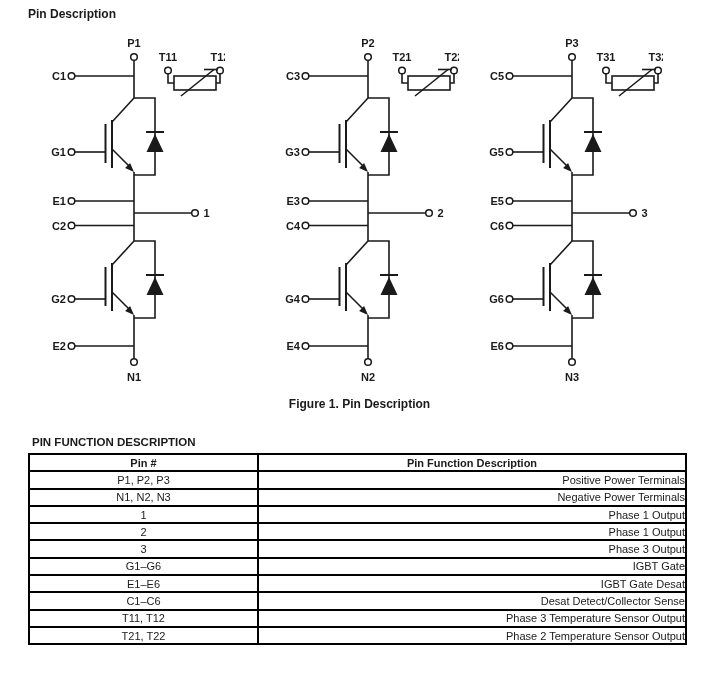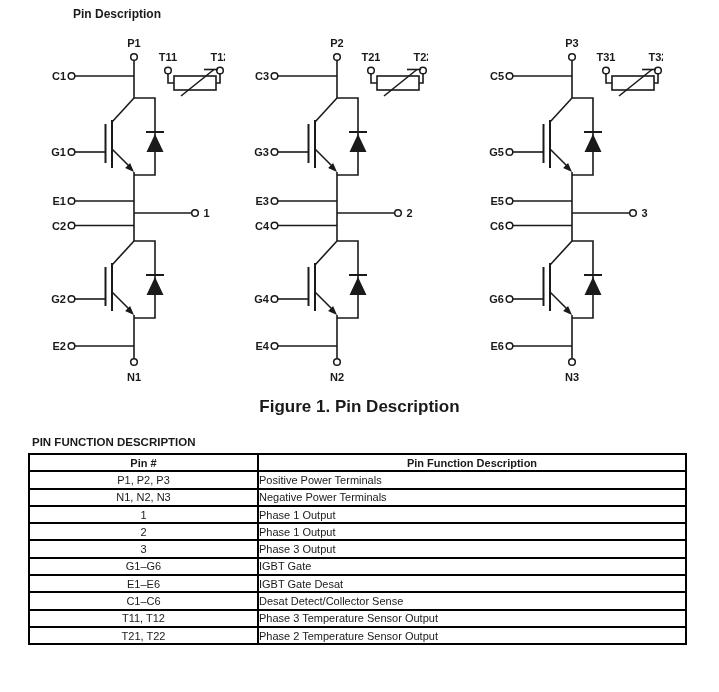--- a/index.html
+++ b/index.html
@@ -11,31 +11,30 @@
     font-family: "Liberation Sans", sans-serif;
     color: #1a1a1a;
     overflow: hidden;
   }
   .doc-title {
     position: absolute;
     left: 28px;
     top: 7px;
     font-size: 12px;
     font-weight: bold;
-    margin-left: 45px;
   }
   .circuit {
     position: absolute;
     top: 33px;
     width: 180px;
     height: 355px;
     font-weight: bold;
   }
   .circuit-1 { left: 45px; }
-  .circuit-2 { left: 248px; }
+  .circuit-2 { left: 279px; }
   .circuit-3 { left: 483px; text-align: center; }
   .circuit svg { display: block; }
   .circuit text {
     font-family: "Liberation Sans", sans-serif;
     font-size: 11px;
     fill: #1a1a1a;
     stroke: none;
   }
   .wire {
     stroke: #1a1a1a;
@@ -52,21 +51,21 @@
     stroke-width: 1.5;
     fill: #ffffff;
   }
   .solid { fill: #1a1a1a; stroke: none; }
   .fig-caption {
     position: absolute;
     top: 397px;
     left: 0;
     width: 719px;
     text-align: center;
-    font-size: 17px;
+    font-size: 12px;
     font-weight: bold;
   }
   .table-heading {
     position: absolute;
     left: 32px;
     top: 436px;
     font-size: 11.5px;
     font-weight: bold;
   }
   table.pin-table {
@@ -84,21 +83,21 @@
     padding: 0;
     vertical-align: middle;
     white-space: nowrap;
     overflow: hidden;
   }
   table.pin-table th {
     font-weight: bold;
   }
   col.pin-col { width: 229px; }
   td.pin-cell { text-align: center; }
-  td.func-cell { text-align: left; padding-left: 10px; margin-top: 24px; }
+  td.func-cell { text-align: right; padding-left: 10px; margin-top: 24px; }
 </style>
 </head>
 <body>
 
 <div class="doc-title">Pin Description</div>
 
 <div class="circuit circuit-1">
   <svg width="180" height="355" viewBox="0 0 180 355">
     <text x="89" y="14" text-anchor="middle">P1</text>
     <circle class="term" cx="89" cy="24" r="3.3"></circle>

